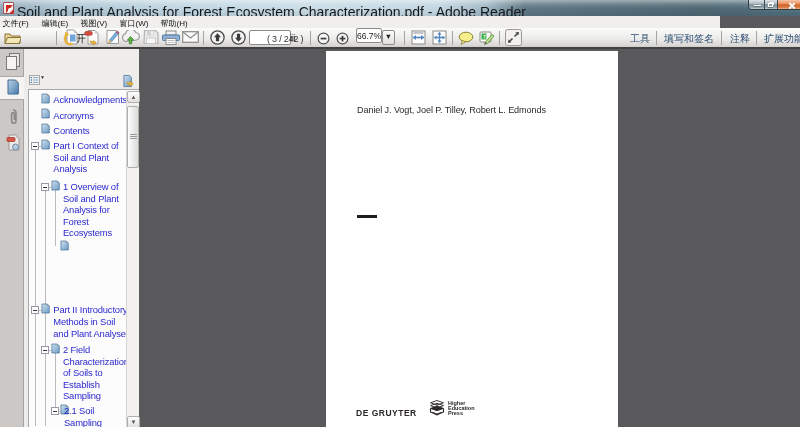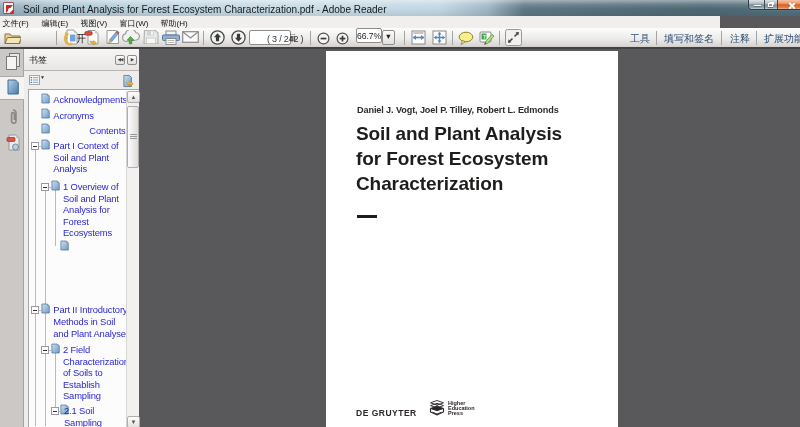--- a/index.html
+++ b/index.html
@@ -4,21 +4,21 @@
 *{margin:0;padding:0;box-sizing:border-box;}
 html,body{width:800px;height:427px;overflow:hidden;}
 body{font-family:"Liberation Sans",sans-serif;position:relative;background:#59585a;}
 .abs{position:absolute;}
 
 
 #titlebar{left:0;top:0;width:800px;height:16px;
  background:linear-gradient(90deg,#93a9ba 0%,#aec6d4 8%,#c0d6e2 22%,#c9dce6 38%,#c2d7e2 55%,#9fb6c3 61%,#5e7884 65.5%,#546e7a 78%,#4e6873 88%,#527080 100%);}
 #titlebar:before{content:"";position:absolute;left:0;top:0;width:100%;height:100%;
  background:linear-gradient(180deg,rgba(255,255,255,.45) 0%,rgba(255,255,255,.12) 30%,rgba(255,255,255,0) 55%,rgba(0,0,0,.08) 100%);}
-#ttext{left:23px;top:3.5px;font-size:10px;color:#15181a;white-space:nowrap;}
+#ttext{left:17px;top:3.5px;font-size:14px;color:#15181a;white-space:nowrap;}
 
 #winbtns{left:748px;top:0;width:60px;height:10px;display:flex;border:1px solid #2d3b42;border-top:none;border-radius:0 0 0 4px;overflow:hidden;box-shadow:0 0 1px rgba(255,255,255,.5);}
 .wbtn{height:100%;position:relative;border-right:1px solid #3c4a52;
  background:linear-gradient(180deg,#dde4e7 0%,#a9b6bd 45%,#7d8f98 52%,#91a2aa 82%,#c6d1d6 100%);}
 #wmin{width:17px;}#wmax{width:13px;}#wclose{width:30px;border-right:none;
  background:linear-gradient(180deg,#f6c7ab 0%,#ea9162 42%,#d4642c 52%,#dd7a42 82%,#f2b890 100%);}
 .wglyph{position:absolute;color:#fff;font-weight:bold;}
 #wmin .wglyph{left:4.5px;top:4.5px;width:7.5px;height:1.6px;background:#fff;box-shadow:0 1px 1px rgba(0,0,0,.35);}
 #wmax .wglyph{left:3px;top:3px;width:5px;height:4px;border:1.2px solid #fff;box-shadow:1.5px -1.5px 0 -0.5px rgba(255,255,255,.85),0 1px 1px rgba(0,0,0,.35);}
 #wclose .wglyph{left:9.5px;top:2px;width:7px;height:6px;}
@@ -62,21 +62,21 @@
 
 .bk{position:absolute;font-size:9.4px;line-height:11.6px;color:#2b28cf;white-space:nowrap;letter-spacing:-0.15px;}
 .bmicon{position:absolute;width:9px;height:11px;}
 .minus{position:absolute;width:8px;height:8px;background:#fff;border:1px solid #9a98a6;}
 .minus:before{content:"";position:absolute;left:1px;top:3px;width:4px;height:1px;background:#333;}
 .tline{position:absolute;background:#bbb9c0;}
 
 
 #docarea{left:139px;top:49px;width:661px;height:378px;background:#59585a;}
 #page{position:absolute;left:187px;top:1.5px;width:292px;height:377px;background:#fff;}
-#authors{position:absolute;left:31px;top:54.5px;font-size:9.1px;font-weight:bold;color:#2b2b2b;letter-spacing:-0.1px;white-space:nowrap;}
+#authors{position:absolute;left:31px;top:54.5px;font-size:9.1px;font-weight:normal;color:#2b2b2b;letter-spacing:-0.1px;white-space:nowrap;}
 #booktitle{position:absolute;left:30px;top:70px;font-size:19px;line-height:25px;font-weight:bold;color:#1d1d1b;letter-spacing:-0.1px;white-space:nowrap;}
 #tdash{position:absolute;left:31px;top:164px;width:20px;height:3px;background:#1d1d1b;}
 #dg{position:absolute;left:30px;top:357px;font-size:8.5px;font-weight:bold;color:#2b2627;letter-spacing:0.5px;white-space:nowrap;}
 #hep{position:absolute;left:103px;top:349px;}
 #heptext{position:absolute;left:122px;top:350.5px;font-size:5.5px;line-height:5.2px;font-weight:bold;color:#2b2627;}
 </style></head>
 <body>
 
 <div class="abs" id="titlebar"></div>
 <div class="abs" id="aicon"></div>
@@ -234,25 +234,20 @@
     <path d="M6 2 a3 3 0 0 1 3 3 v8 a2.2 2.2 0 0 1 -4.4 0 V6 a1.4 1.4 0 0 1 2.8 0 v6" fill="none" stroke="#8a8886" stroke-width="1.6"></path>
   </svg>
   <svg class="abs" style="left:6px;top:85px;" width="14" height="18" viewBox="0 0 14 18">
     <path d="M3 1 h7 l3 3 v12 H3 Z" fill="#eceae8" stroke="#9a9896" stroke-width="1"></path>
     <path d="M10 1 l3 3 h-3 Z" fill="#c8c6c4"></path>
     <rect x="1" y="3.5" width="8" height="4" rx="1" fill="#d95548" stroke="#a03024" stroke-width="0.7"></rect>
     <circle cx="9.5" cy="13" r="3" fill="#b8cce0" stroke="#5a7a9a" stroke-width="0.8"></circle>
   </svg>
 </div>
 <div class="abs" id="panel">
-  <div class="abs" id="phead">
-    <span class="abs" id="ptitle">书签</span>
-    <div class="pbtn" style="left:91px;">◀◀</div>
-    <div class="pbtn" style="left:103px;">▶</div>
-  </div>
   <div class="abs" id="popts">
     <svg class="abs" style="left:4.5px;top:4px;" width="11" height="10" viewBox="0 0 14 12">
       <rect x="0.5" y="0.5" width="13" height="11" fill="#fdfdfd" stroke="#8e8c8a"></rect>
       <rect x="2" y="2.2" width="2" height="1.6" fill="#4a77a8"></rect>
         <rect x="5" y="2.2" width="7" height="1.6" fill="#9ab4cc"></rect>
       <rect x="2" y="5.2" width="2" height="1.6" fill="#4a77a8"></rect>
         <rect x="5" y="5.2" width="7" height="1.6" fill="#9ab4cc"></rect>
       <rect x="2" y="8.2" width="2" height="1.6" fill="#4a77a8"></rect>
         <rect x="5" y="8.2" width="7" height="1.6" fill="#9ab4cc"></rect>
     </svg>
@@ -306,21 +301,21 @@
       <svg class="bmicon" style="left:11.5px;top:34.3px;" width="10" height="12" viewBox="0 0 10 12">
           <path d="M1 1 h6 l2.2 2.2 V11 H1 Z" fill="url(#bg3)" stroke="#4a6f96" stroke-width="0.8"></path>
           <path d="M7 1 l2.2 2.2 H7 Z" fill="#8e8e8e"></path>
           <defs>
             <linearGradient id="bg3" x1="0" y1="0" x2="1" y2="1">
               <stop offset="0" stop-color="#cfe0ef"></stop>
               <stop offset="1" stop-color="#6d9cc4"></stop>
             </linearGradient>
           </defs>
         </svg>
-      <div class="bk" style="left:24.3px;top:35.8px;margin-left:36px;">Contents</div>
+      <div class="bk" style="left:24.3px;top:35.8px;">Contents</div>
       <div class="minus" style="left:2px;top:52.8px;"></div>
       <div class="tline" style="left:10px;top:56.8px;width:1.5px;height:1px;"></div>
       <svg class="bmicon" style="left:11.5px;top:49.80000000000001px;" width="10" height="12" viewBox="0 0 10 12">
           <path d="M1 1 h6 l2.2 2.2 V11 H1 Z" fill="url(#bg4)" stroke="#4a6f96" stroke-width="0.8"></path>
           <path d="M7 1 l2.2 2.2 H7 Z" fill="#8e8e8e"></path>
           <defs>
             <linearGradient id="bg4" x1="0" y1="0" x2="1" y2="1">
               <stop offset="0" stop-color="#cfe0ef"></stop>
               <stop offset="1" stop-color="#6d9cc4"></stop>
             </linearGradient>
@@ -389,21 +384,20 @@
           </defs>
         </svg>
       <div class="bk" style="left:35px;top:316.5px;">2.1 Soil<br>Sampling</div>
     </div>
   </div>
 </div>
 
 <div class="abs" id="docarea">
   <div id="page">
     <div id="authors">Daniel J. Vogt, Joel P. Tilley, Robert L. Edmonds</div>
-    <div id="booktitle">Soil and Plant Analysis<br>for Forest Ecosystem<br>Characterization</div>
     <div id="tdash"></div>
     <div id="dg">DE GRUYTER</div>
     <svg id="hep" width="16" height="17" viewBox="0 0 16 17">
       <g fill="none" stroke="#2b2627">
         <path d="M1.5 2.8 L8 0.5 L14.5 2.8 L8 5.1 Z" stroke-width="0.9"></path>
         <path d="M1.5 5.6 L8 3.3 L14.5 5.6 L8 7.9 Z" stroke-width="0.9"></path>
         <path d="M8 3.3 V8" stroke-width="0.7"></path>
         <path d="M1.5 8.4 L8 6.1 L14.5 8.4 L8 10.7 Z" fill="#2b2627" stroke-width="0.9"></path>
         <path d="M1.5 8.4 V12 L8 14.8 L14.5 12 V8.4" stroke-width="1.1"></path>
         <path d="M3.5 12.2 L8 14 L12.5 12.2" stroke-width="0.9"></path>

